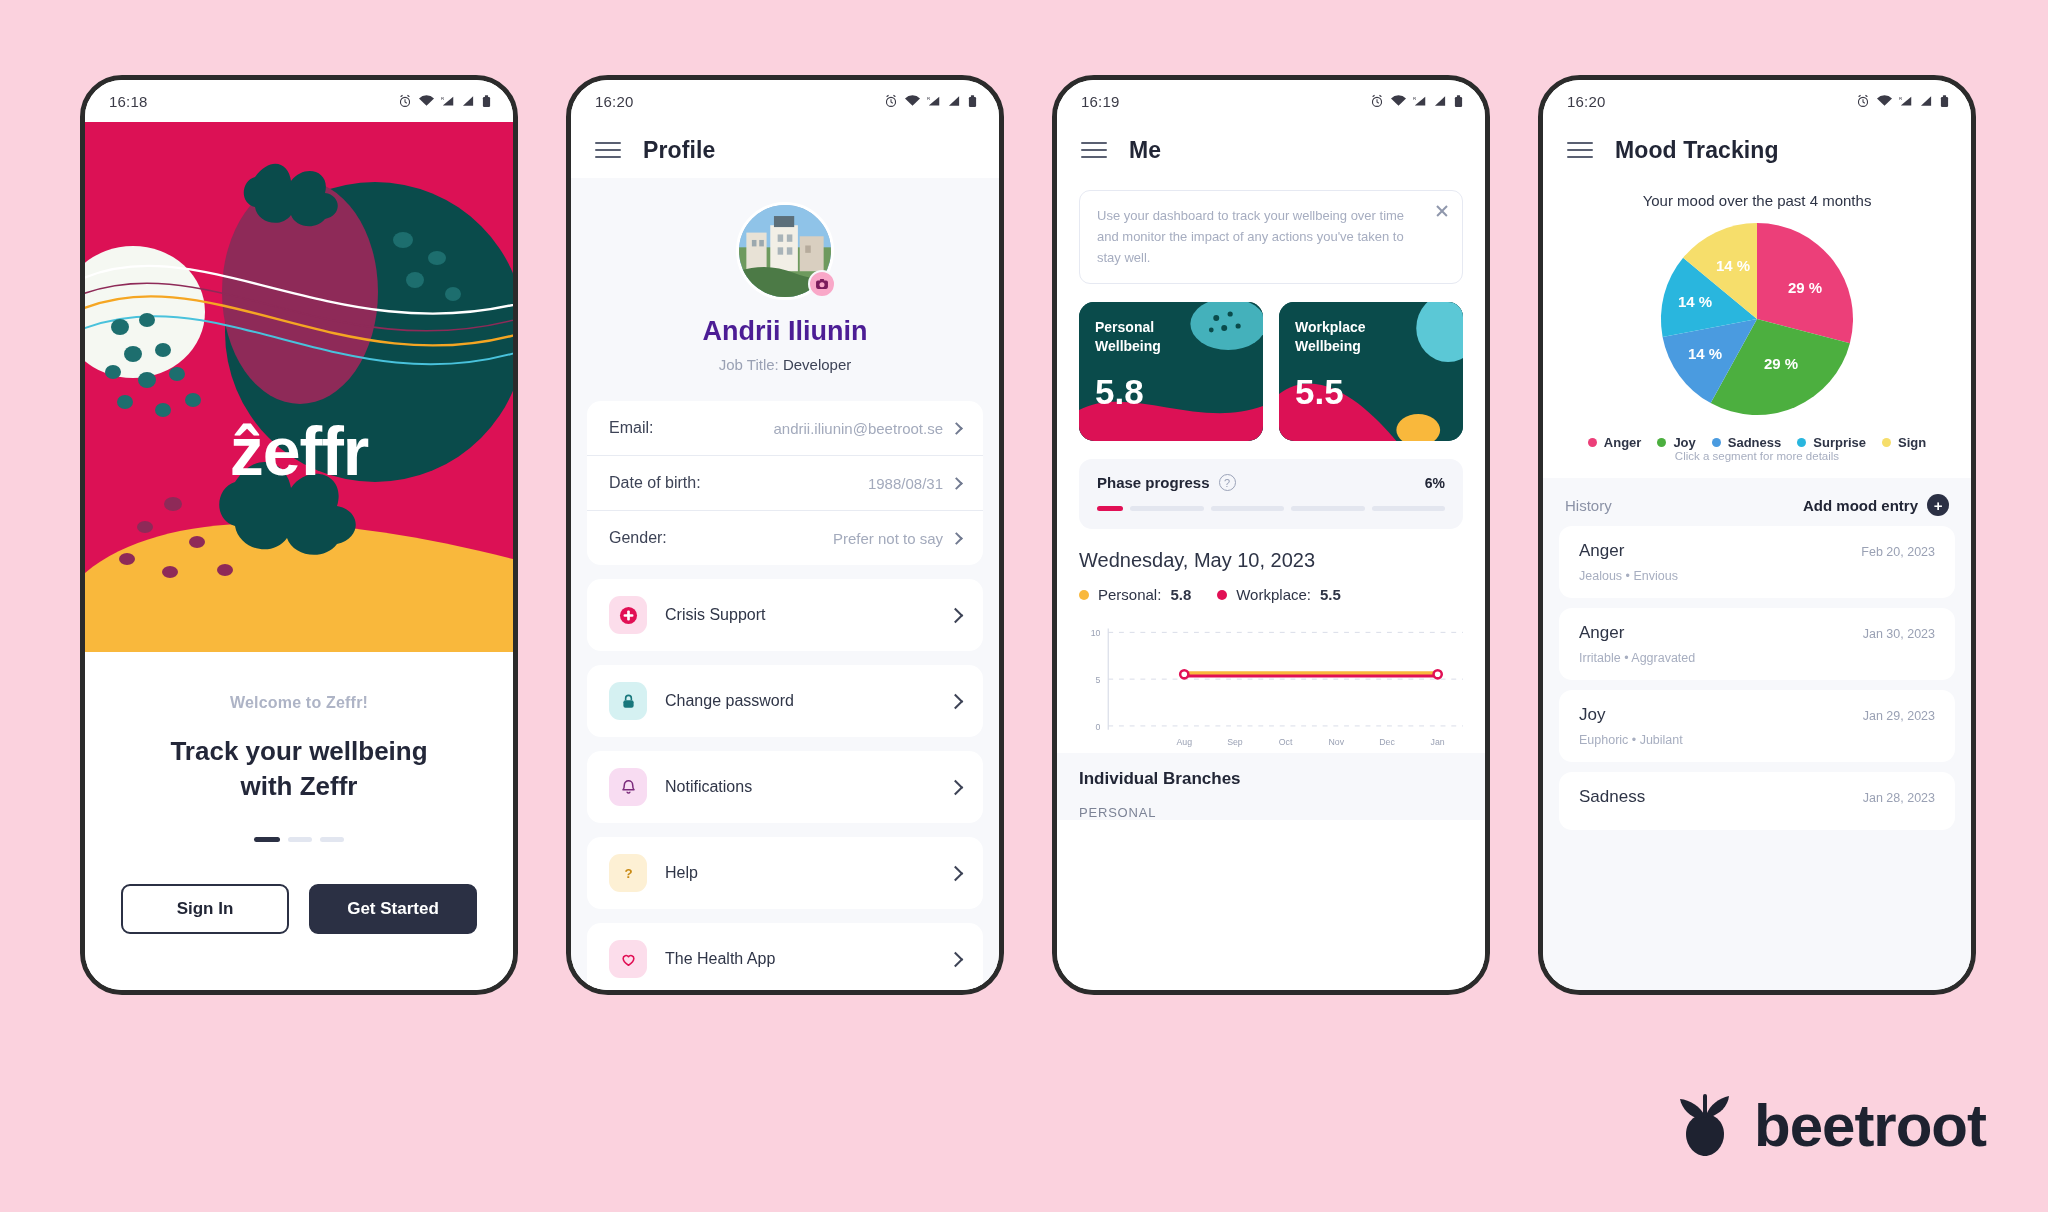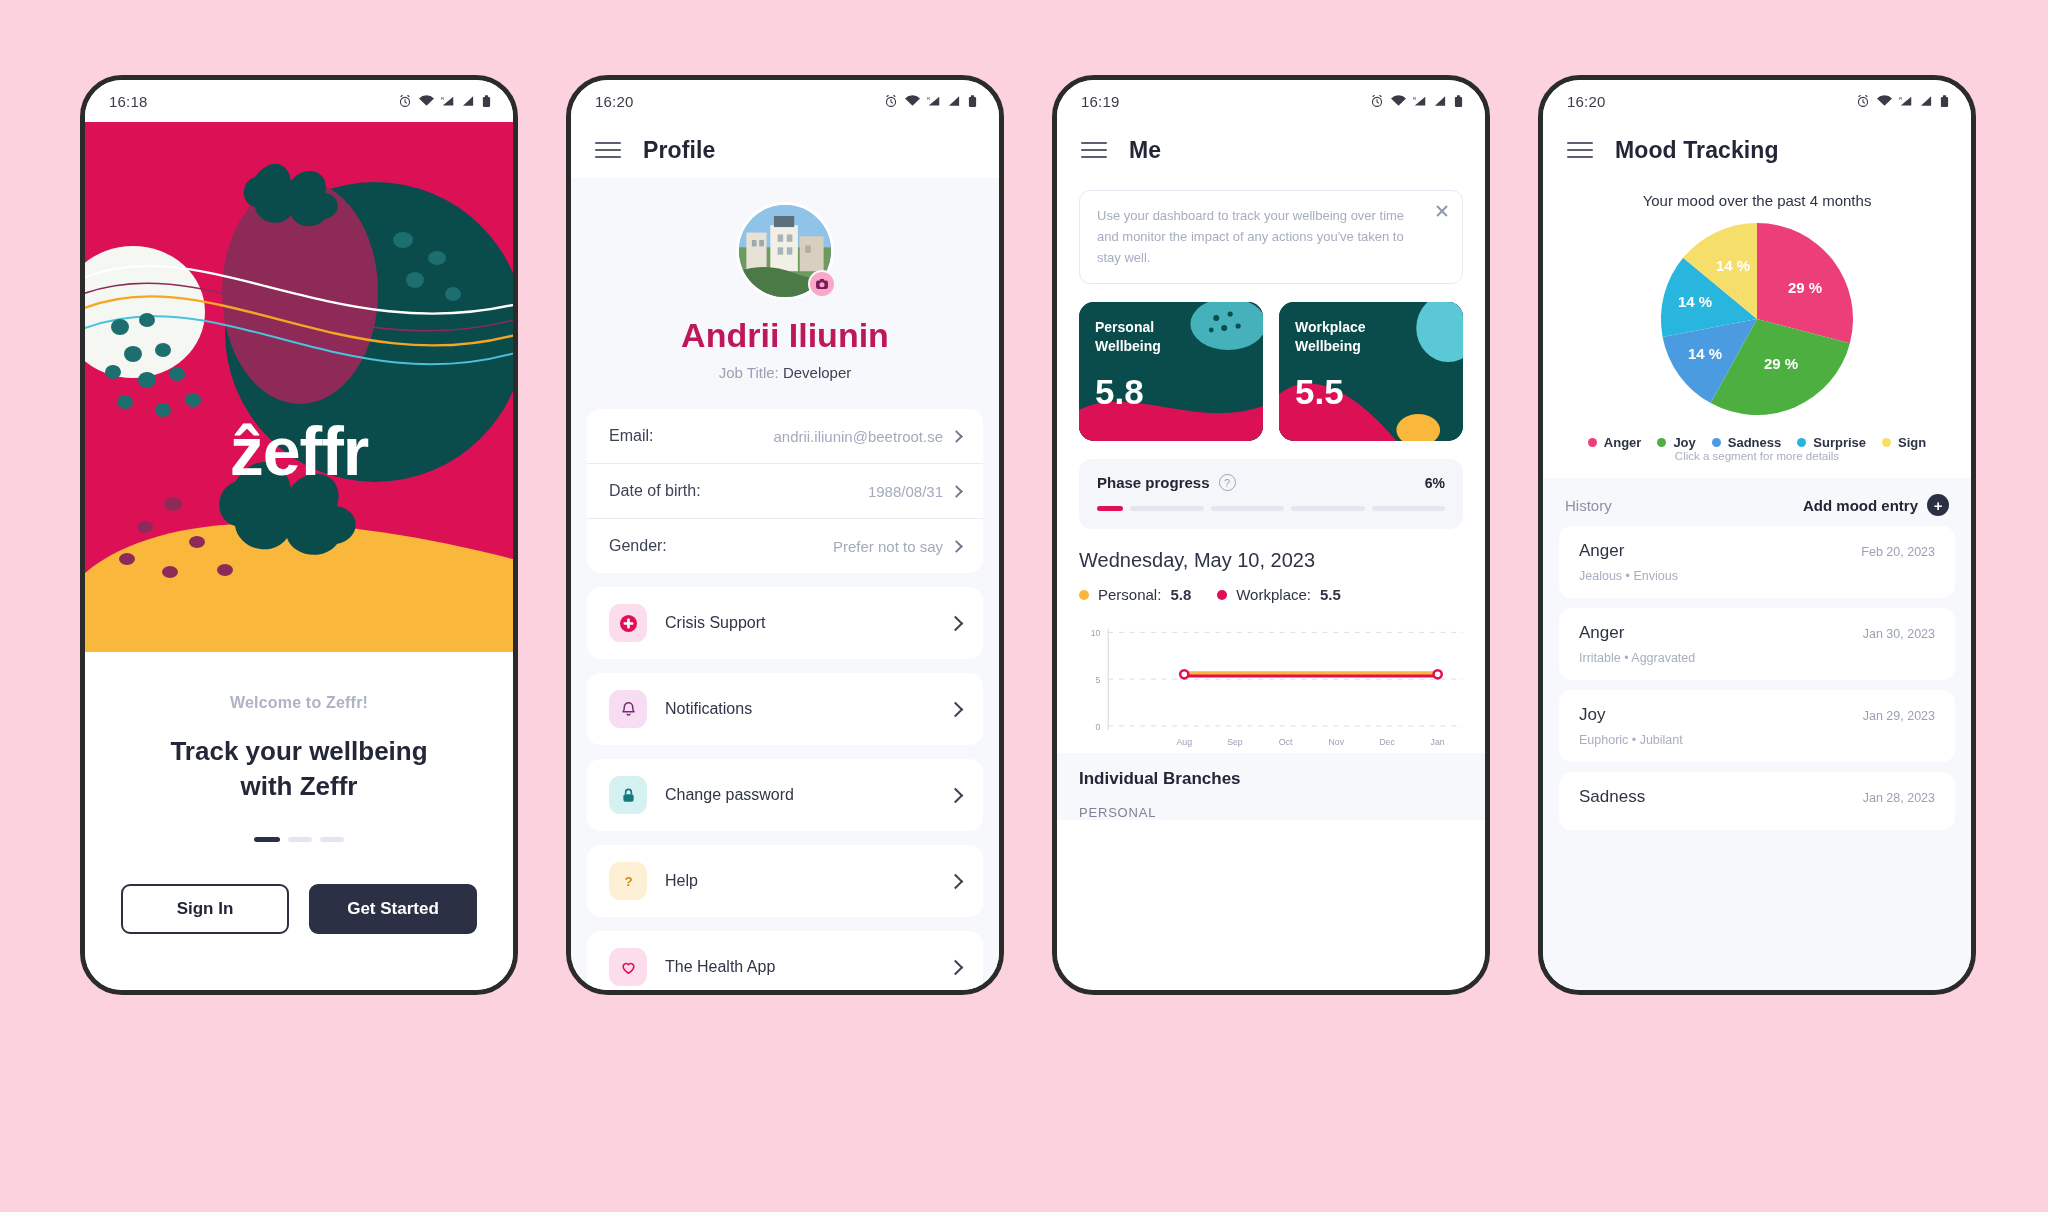--- a/index.html
+++ b/index.html
@@ -82,21 +82,21 @@
     border: 3px solid #fff; position: relative; background: #8fb6d8;
   }
   .avatar svg { display: block; width: 100%; height: 100%; }
   .cam-badge {
     position: absolute; right: -2px; bottom: 2px;
     width: 28px; height: 28px; border-radius: 50%;
     background: #F9A8C8; border: 2px solid #F7F8FB;
     display: flex; align-items: center; justify-content: center;
   }
   .cam-badge svg { width: 14px; height: 14px; }
-  .profile-name { margin-top: 16px; font-size: 34px; font-weight: 700; color: #be185d; }
+  .profile-name { margin-top: 16px; font-size: 27px; font-weight: 700; color: #4c1d95; }
   .profile-job { margin-top: 9px; font-size: 15px; color: #9AA1B4; }
   .profile-job b { color: #3D4356; font-weight: 400; }
 
   .card { background: #fff; border-radius: 14px; margin: 14px 16px 0; }
   .field-row {
     display: flex; align-items: center; justify-content: space-between;
     padding: 18px 22px; cursor: pointer;
   }
   .field-row + .field-row { border-top: 1px solid #E8EBF2; }
   .field-label { font-size: 16px; color: #3D4356; }
@@ -382,38 +382,38 @@
               <circle cx="10" cy="10" r="9" fill="#E11055"></circle>
               <rect x="8.6" y="4.8" width="2.8" height="10.4" rx="1.1" fill="#fff"></rect>
               <rect x="4.8" y="8.6" width="10.4" height="2.8" rx="1.1" fill="#fff"></rect>
             </svg>
         </span>
         <span class="menu-label">Crisis Support</span>
         <i class="chev chev-lg"></i>
       </div>
 
       <div class="menu-card">
+        <span class="menu-ico" style="background:#D5F1F2">
+          <svg viewBox="0 0 20 20">
+              <rect x="4.6" y="8.6" width="10.8" height="8" rx="2.2" fill="#18777C"></rect>
+              <path d="M7 8.6V6.6a3 3 0 0 1 6 0v2" fill="none" stroke="#18777C" stroke-width="1.7"></path>
+            </svg>
+        </span>
+        <span class="menu-label">Change password</span>
+        <i class="chev chev-lg"></i>
+      </div>
+
+      <div class="menu-card">
         <span class="menu-ico" style="background:#F8DCF2">
           <svg viewBox="0 0 20 20" fill="none" stroke="#7B2A7B" stroke-width="1.6">
               <path d="M10 3a4.4 4.4 0 0 0-4.4 4.4c0 3.6-1.4 4.9-1.4 4.9h11.6s-1.4-1.3-1.4-4.9A4.4 4.4 0 0 0 10 3z" stroke-linejoin="round"></path>
               <path d="M8.6 15a1.6 1.6 0 0 0 2.8 0" stroke-linecap="round"></path>
             </svg>
         </span>
         <span class="menu-label">Notifications</span>
-        <i class="chev chev-lg"></i>
-      </div>
-
-      <div class="menu-card">
-        <span class="menu-ico" style="background:#D5F1F2">
-          <svg viewBox="0 0 20 20">
-              <rect x="4.6" y="8.6" width="10.8" height="8" rx="2.2" fill="#18777C"></rect>
-              <path d="M7 8.6V6.6a3 3 0 0 1 6 0v2" fill="none" stroke="#18777C" stroke-width="1.7"></path>
-            </svg>
-        </span>
-        <span class="menu-label">Change password</span>
         <i class="chev chev-lg"></i>
       </div>
 
       <div class="menu-card">
         <span class="menu-ico" style="background:#FDF0D4">
           <svg viewBox="0 0 20 20">
               <text x="10" y="15" text-anchor="middle" font-size="14" font-weight="bold" fill="#C98A14" font-family="Liberation Sans, sans-serif">?</text>
             </svg>
         </span>
         <span class="menu-label">Help</span>
@@ -696,14 +696,23 @@
       <div class="mood-item">
         <div class="mood-item-top">
           <span class="mood-name">Sadness</span>
           <span class="mood-date">Jan 28, 2023</span>
         </div>
         <div class="mood-tags"></div>
       </div>
     </div>
   </div>
 
+  <div class="logo">
+    <svg class="logo-mark" viewBox="0 0 58 64">
+      <path d="M29 20c-11 0-19 9-19 20 0 13 10 22 19 22s19-9 19-22c0-11-8-20-19-20z" fill="#1E2230"></path>
+      <path d="M29 22C24 12 14 6 4 5c2 10 10 18 20 20z" fill="#1E2230"></path>
+      <path d="M30 21c4-10 13-17 23-19-1 10-9 18-19 21z" fill="#1E2230"></path>
+      <rect x="27" y="0" width="4" height="24" rx="2" fill="#1E2230"></rect>
+    </svg>
+    <span class="logo-text">beetroot</span>
+  </div>
 
 </div>
 
 </body></html>

